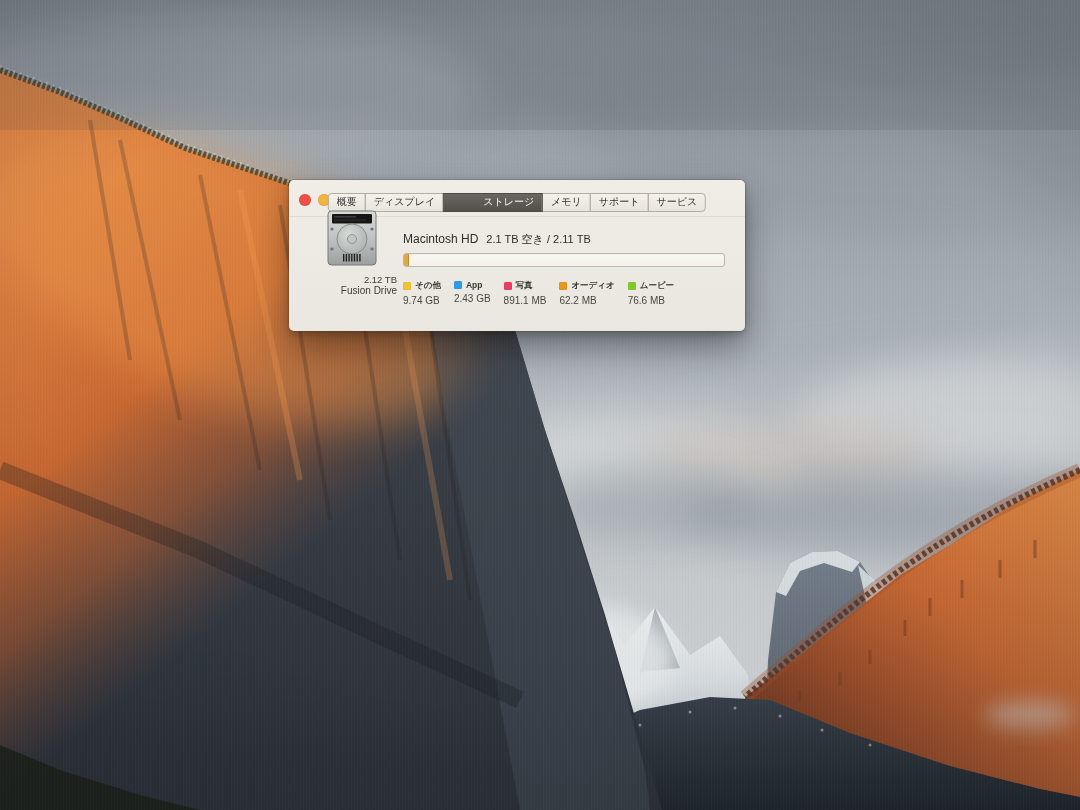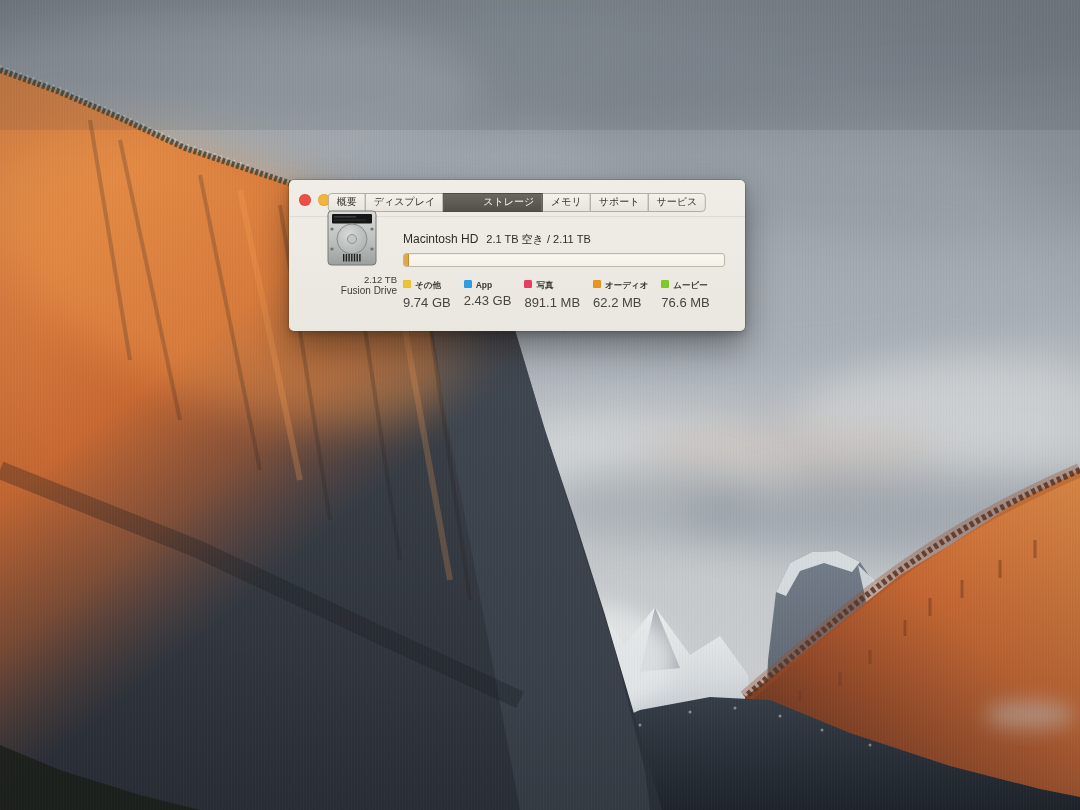--- a/index.html
+++ b/index.html
@@ -47,24 +47,24 @@
   .volume-name{font-size:12px;color:#2d2c29;}
   .volume-free{font-size:11px;color:#2d2c29;margin-left:8px;}
   .usage-bar{
     margin-top:6px;height:12px;border:1px solid #bcb6ab;border-radius:3px;
     background:linear-gradient(#fbf8f1,#f4f0e7);
     position:relative;overflow:hidden;
     box-shadow:inset 0 1px 1px rgba(0,0,0,.05);
   }
   .usage-used{position:absolute;left:0;top:0;bottom:0;width:4px;border-right:1px solid rgba(120,85,20,.35);}
   .legend{margin-top:13px;display:flex;gap:13px;}
-  .legend-row{display:flex;gap:4px;}
+  .legend-row{display:flex;align-items:center;gap:4px;}
   .swatch{width:8px;height:8px;border-radius:1.5px;box-shadow:inset 0 0 1px rgba(0,0,0,.25);}
   .legend-label{font-size:8.5px;font-weight:700;color:#3a3834;white-space:nowrap;}
-  .legend-value{font-size:13px;color:#474540;margin-top:3px;white-space:nowrap;}
+  .legend-value{font-size:10px;color:#474540;margin-top:3px;white-space:nowrap;}
 </style>
 </head>
 <body>
 
 <div class="desktop">
 
   <svg class="wallpaper" viewBox="0 0 1080 810" preserveAspectRatio="none">
     <defs>
       <linearGradient id="sky" x1="0" y1="0" x2="0" y2="1">
         <stop offset="0" stop-color="#878f98"></stop>

